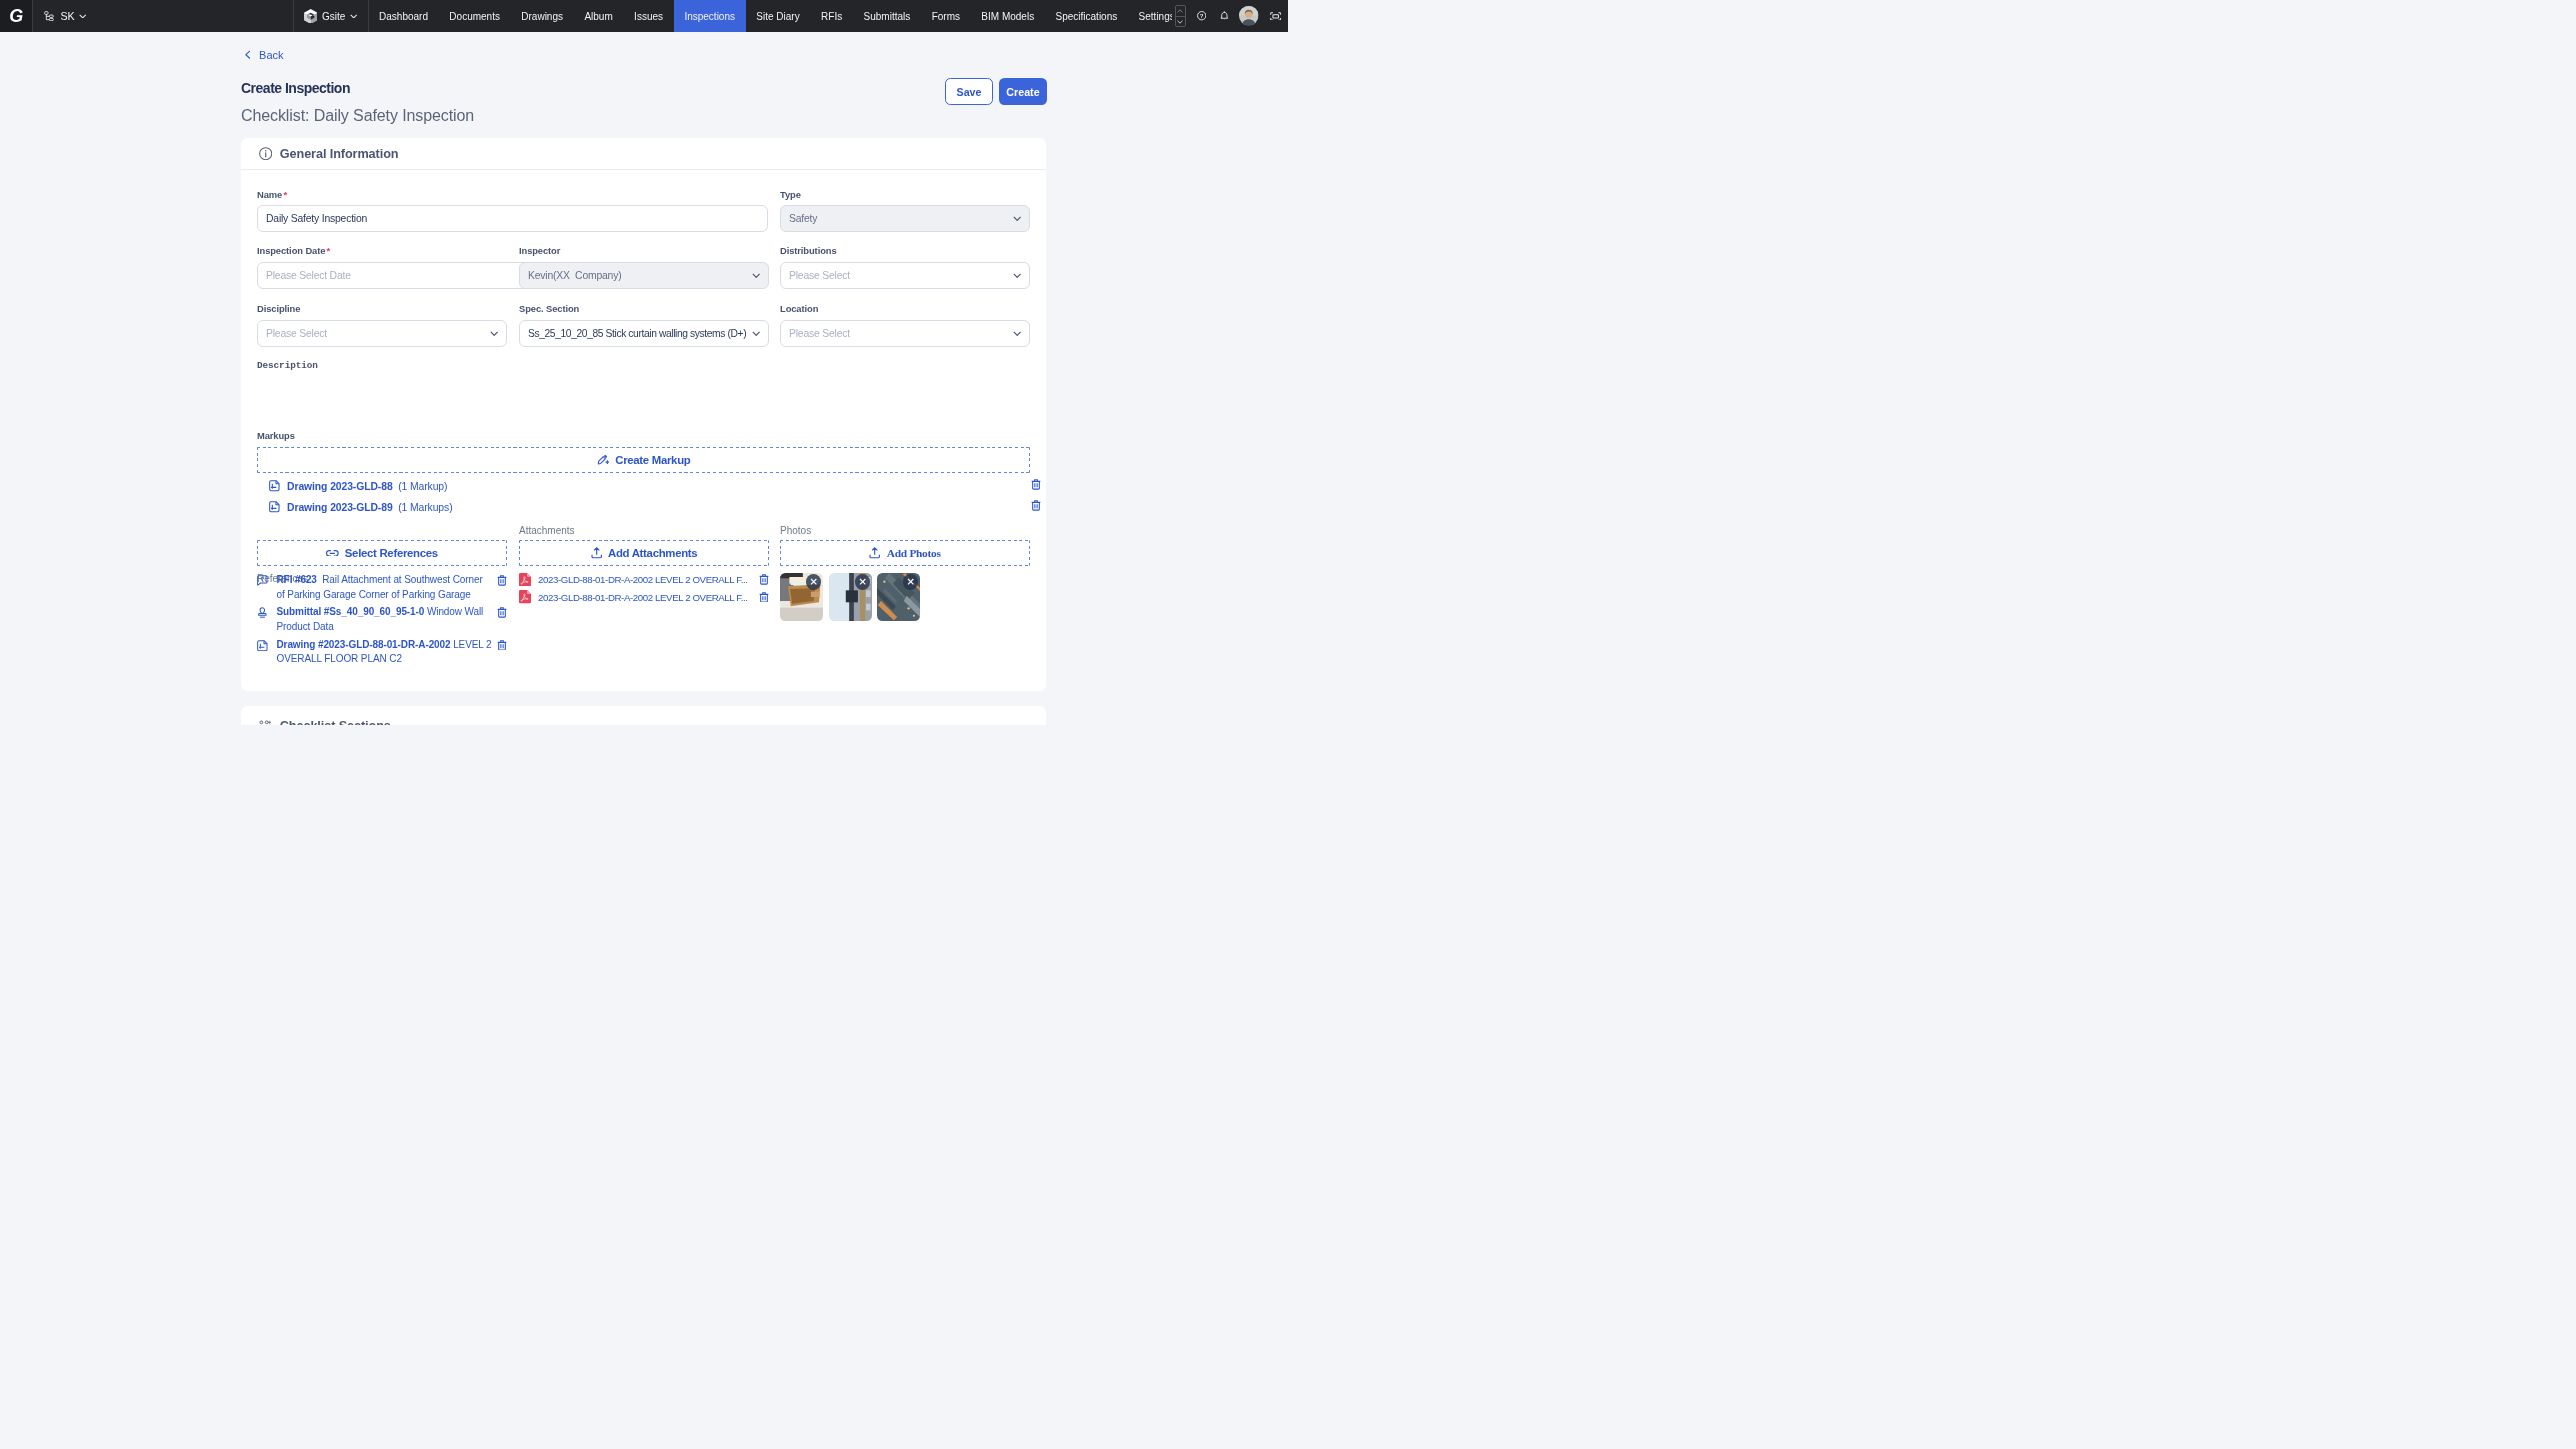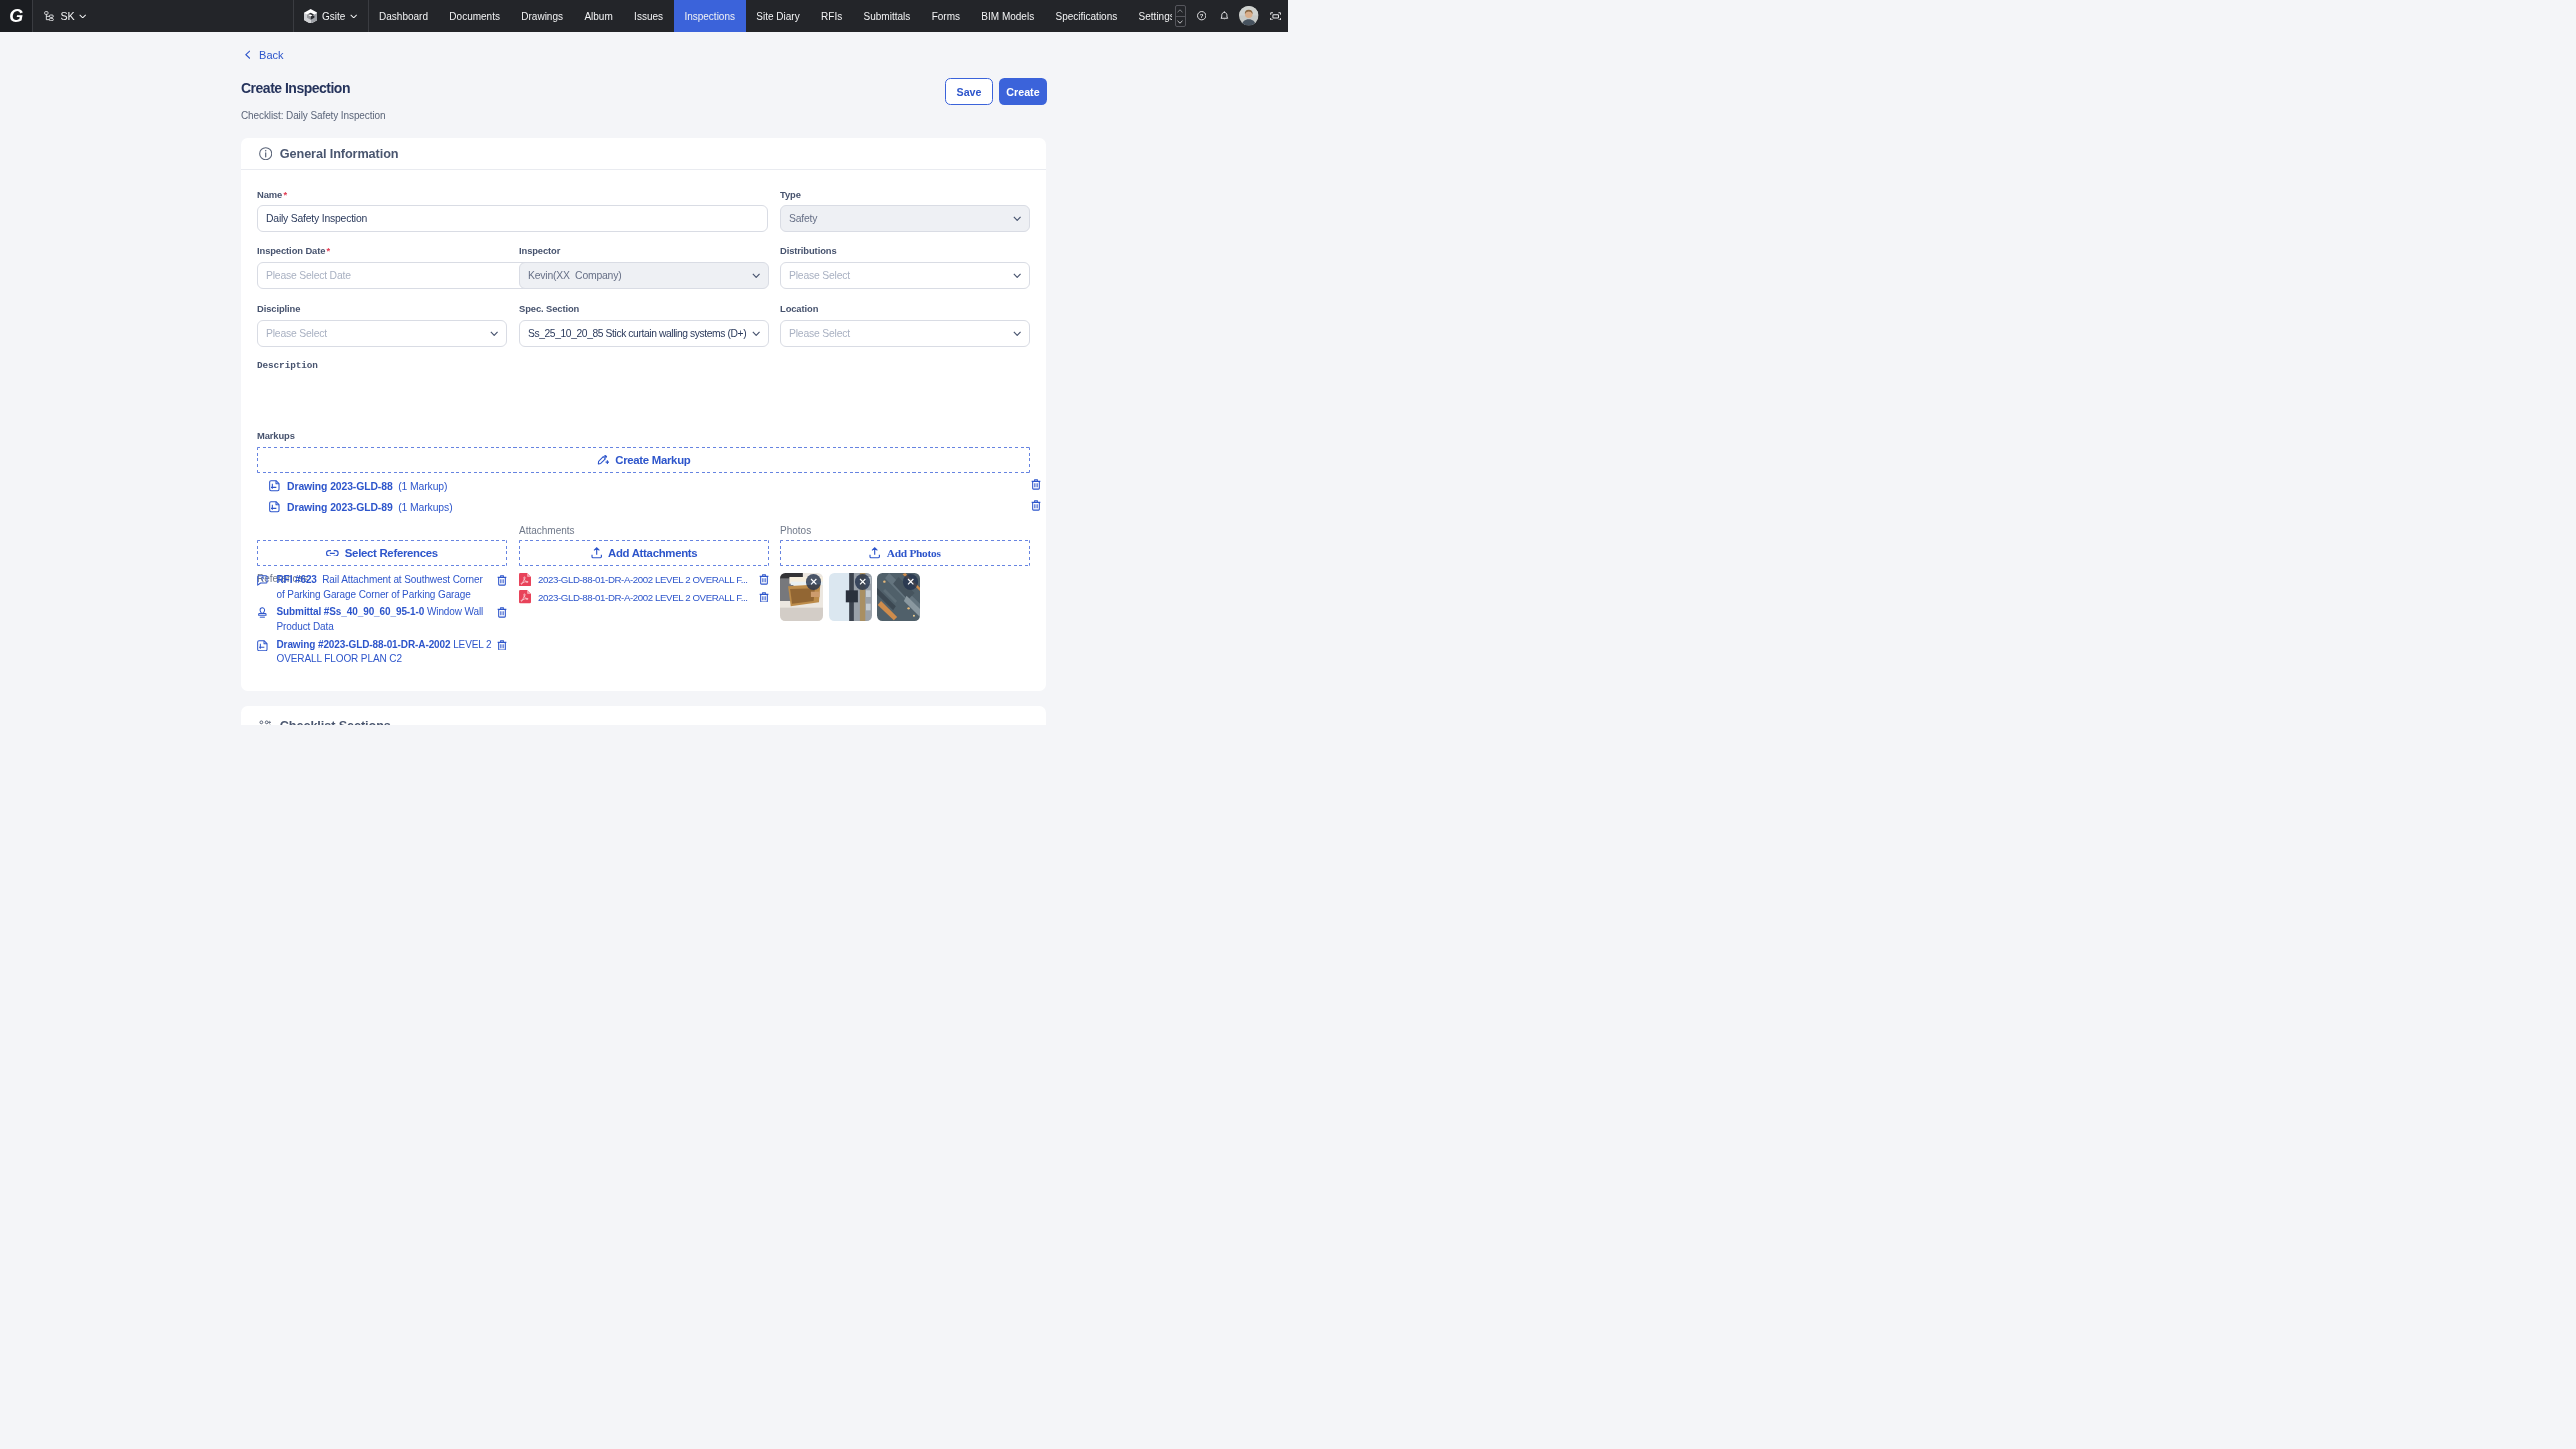--- a/index.html
+++ b/index.html
@@ -18,21 +18,21 @@
 .menu { display:flex; align-items:stretch; width:804px; overflow:hidden; white-space:nowrap; }
 .mi { display:flex; align-items:center; padding:0 10.7px; color:#f2f3f4; font-size:10px; }
 .mi.act { background:#3b63da; }
 .spinner { position:absolute; left:1175px; top:5.4px; width:10.7px; height:22px; border:0.7px solid #55565c; border-radius:2px; display:flex; flex-direction:column; }
 .nico { position:absolute; top:0; height:32px; display:flex; align-items:center; }
 
 
 .back { position:absolute; left:242px; top:47px; height:16px; display:flex; align-items:center; color:#2d55cb; font-size:11px; font-weight:500; }
 
 .h1 { position:absolute; left:241px; top:75px; height:27px; line-height:27px; font-size:14px; font-weight:700; color:#25335c; letter-spacing:-0.5px; }
-.sub { position:absolute; left:241px; top:108px; height:16px; line-height:16px; font-size:10px; letter-spacing:-0.1px; color:#5b6579; }
+.sub { position:absolute; left:241px; top:108px; height:16px; line-height:16px; font-size:16px; letter-spacing:-0.1px; color:#5b6579; }
 .btn { position:absolute; top:78px; height:27px; border-radius:5.4px; font-size:10.7px; font-weight:700; display:flex; align-items:center; justify-content:center; }
 .btn.save { left:945px; width:48px; background:#fff; border:0.7px solid #3b63da; color:#2d55cb; }
 .btn.create { left:999px; width:48px; background:#3b63da; color:#fff; }
 
 
 .card { position:absolute; left:241px; width:805px; background:#fff; border-radius:6.7px; }
 .card1 { top:138px; height:553px; }
 .card2 { top:706px; height:40px; } .card2 .chead { height:39px; border-bottom:none; }
 .chead { height:32px; display:flex; align-items:center; padding-left:18px; border-bottom:0.7px solid #e9ebf0; }
 .chead .ct { font-size:12.7px; font-weight:700; color:#4a566f; margin-left:7.4px; letter-spacing:-0.1px; }

